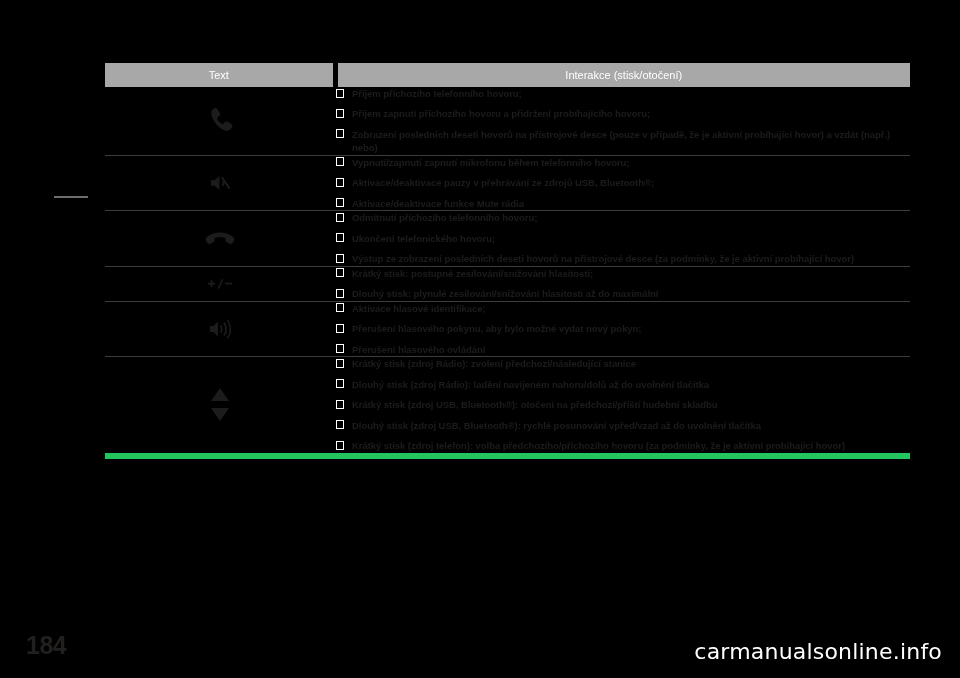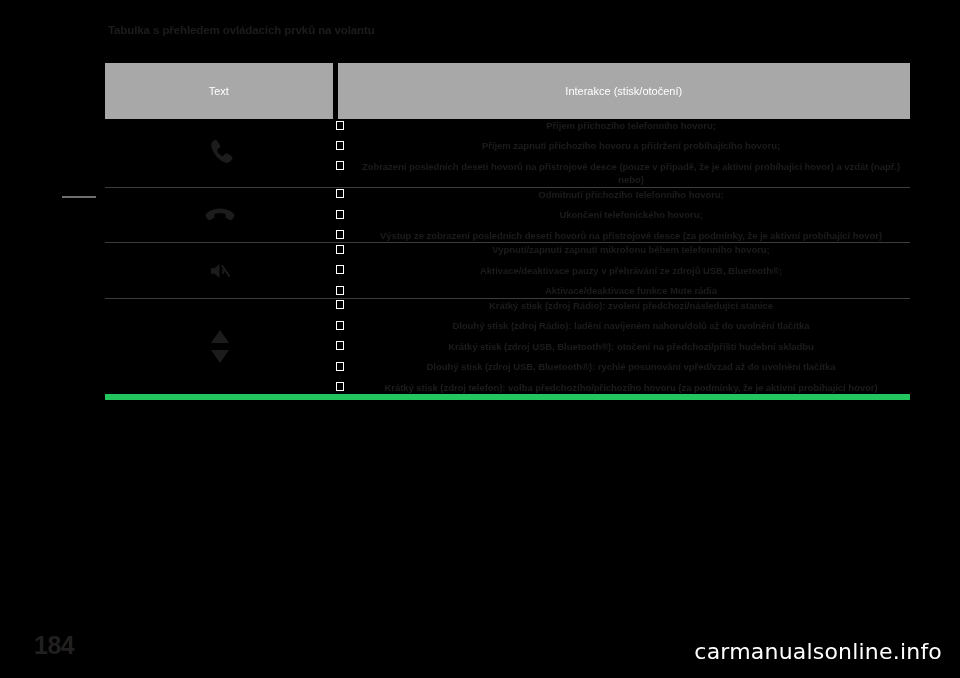--- a/index.html
+++ b/index.html
@@ -13,21 +13,21 @@
     height: 678px;
     position: relative;
     overflow: hidden;
     font-family: "Liberation Sans", sans-serif;
     color: #1a1a1a;
   }
 
   
   #side-rail {
     position: absolute;
-    left: 16px;
+    left: 8px;
     top: 0;
     width: 96px;
     height: 678px;
   }
   #chapter-label {
     position: absolute;
     left: -66px;
     top: 96px;
     width: 200px;
     text-align: right;
@@ -86,21 +86,21 @@
   }
   #spec-table col.col-icon { width: 230px; }
   #spec-table col.col-desc { width: 575px; }
 
   #spec-table thead th {
     background: #a8a8a8;
     color: #ffffff;
     font-size: 11px;
     font-weight: normal;
     height: 24px;
-    padding: 16px;
+    padding: 0;
     text-align: center;
     vertical-align: middle;
   }
   #spec-table thead th.th-icon {
     border-right: 5px solid #000000;
   }
 
   #spec-table tbody td {
     background: #000000;
     border-bottom: 1px solid #3c3c3c;
@@ -109,21 +109,20 @@
   }
   #spec-table tbody tr:last-child td {
     border-bottom: 6px solid #22c55e;
   }
   td.cell-icon {
     text-align: center;
     vertical-align: middle;
   }
   td.cell-desc {
     padding: 9px 8px 9px 2px;
-    text-align: center;
   }
 
   
   ul.bullets {
     list-style: none;
     margin: 0;
     padding: 0;
   }
   ul.bullets li {
     position: relative;
@@ -180,21 +179,20 @@
 <body>
 
 <div id="side-rail">
   <div id="chapter-label">MULTIMEDIA</div>
   <div id="rail-divider"></div>
   <div id="page-number">184</div>
 </div>
 
 <div id="content">
 
-  <div id="section-title">Tabulka s přehledem ovládacích prvků na volantu</div>
 
   <table id="spec-table">
     <colgroup>
       <col class="col-icon">
       <col class="col-desc">
     </colgroup>
     <thead>
       <tr>
         <th class="th-icon">Text</th>
         <th>Interakce (stisk/otočení)</th>
@@ -212,51 +210,83 @@
           <ul class="bullets">
             <li>Příjem příchozího telefonního hovoru;</li>
             <li>Příjem zapnutí příchozího hovoru a přidržení probíhajícího hovoru;</li>
             <li>Zobrazení posledních deseti hovorů na přístrojové desce (pouze v případě, že je aktivní probíhající hovor) a vzdát (např.) nebo)</li>
           </ul>
         </td>
       </tr>
 
       <tr>
         <td class="cell-icon">
-          <svg class="glyph" width="34" height="20" viewBox="0 0 34 20">
-            <path d="M17 3.4c-5 0-9.6 1.6-12.6 4.2C2.6 9.1 2.2 10.6 3.1 12l1.3 2c0.8 1.2 2 1.4 3.2 0.7l2.6-1.5c0.9-0.5 1.3-1.1 1.3-2.1l0-1.4c0-0.6 0.3-0.9 0.9-1 1.5-0.3 3.1-0.4 4.6-0.4 1.5 0 3.1 0.1 4.6 0.4 0.6 0.1 0.9 0.4 0.9 1l0 1.4c0 1 0.4 1.6 1.3 2.1l2.6 1.5c1.2 0.7 2.4 0.5 3.2-0.7l1.3-2c0.9-1.4 0.5-2.9-1.3-4.4C26.6 5 22 3.4 17 3.4z" fill="#1c1c1c"></path>
-          </svg>
-        </td>
-        <td class="cell-desc">
-          <ul class="bullets">
-            <li>Odmítnutí příchozího telefonního hovoru;</li>
-            <li>Ukončení telefonického hovoru;</li>
-            <li>Výstup ze zobrazení posledních deseti hovorů na přístrojové desce (za podmínky, že je aktivní probíhající hovor)</li>
-          </ul>
-        </td>
-      </tr>
-
-      <tr>
-        <td class="cell-icon">
           <svg class="glyph" width="24" height="24" viewBox="0 0 24 24">
             <path d="M3 9.2h3.6L11.4 5v14L6.6 14.8H3z" fill="#1c1c1c"></path>
             <path d="M13.8 6.2 L21.6 17.6" stroke="#1c1c1c" stroke-width="1.9" fill="none"></path>
             <path d="M14.6 10.4c1 1.1 1 3.1 0 4.2" stroke="#1c1c1c" stroke-width="1.6" fill="none"></path>
           </svg>
         </td>
         <td class="cell-desc">
           <ul class="bullets">
             <li>Vypnutí/zapnutí zapnutí mikrofonu během telefonního hovoru;</li>
             <li>Aktivace/deaktivace pauzy v přehrávání ze zdrojů USB, Bluetooth®;</li>
             <li>Aktivace/deaktivace funkce Mute rádia</li>
           </ul>
         </td>
       </tr>
 
-
+      <tr>
+        <td class="cell-icon">
+          <svg class="glyph" width="34" height="20" viewBox="0 0 34 20">
+            <path d="M17 3.4c-5 0-9.6 1.6-12.6 4.2C2.6 9.1 2.2 10.6 3.1 12l1.3 2c0.8 1.2 2 1.4 3.2 0.7l2.6-1.5c0.9-0.5 1.3-1.1 1.3-2.1l0-1.4c0-0.6 0.3-0.9 0.9-1 1.5-0.3 3.1-0.4 4.6-0.4 1.5 0 3.1 0.1 4.6 0.4 0.6 0.1 0.9 0.4 0.9 1l0 1.4c0 1 0.4 1.6 1.3 2.1l2.6 1.5c1.2 0.7 2.4 0.5 3.2-0.7l1.3-2c0.9-1.4 0.5-2.9-1.3-4.4C26.6 5 22 3.4 17 3.4z" fill="#1c1c1c"></path>
+          </svg>
+        </td>
+        <td class="cell-desc">
+          <ul class="bullets">
+            <li>Odmítnutí příchozího telefonního hovoru;</li>
+            <li>Ukončení telefonického hovoru;</li>
+            <li>Výstup ze zobrazení posledních deseti hovorů na přístrojové desce (za podmínky, že je aktivní probíhající hovor)</li>
+          </ul>
+        </td>
+      </tr>
+
+      <tr>
+        <td class="cell-icon">
+          <svg class="glyph" width="30" height="16" viewBox="0 0 30 16">
+            <path d="M3 7.6h7M6.5 4.1v7" stroke="#1c1c1c" stroke-width="1.7" fill="none"></path>
+            <path d="M13.4 12.6 L17.4 3.2" stroke="#1c1c1c" stroke-width="1.5" fill="none"></path>
+            <path d="M20 7.6h7" stroke="#1c1c1c" stroke-width="1.7" fill="none"></path>
+          </svg>
+        </td>
+        <td class="cell-desc">
+          <ul class="bullets">
+            <li>Krátký stisk: postupné zesilování/snižování hlasitosti;</li>
+            <li>Dlouhý stisk: plynulé zesilování/snižování hlasitosti až do maximální</li>
+          </ul>
+        </td>
+      </tr>
+
+      <tr>
+        <td class="cell-icon">
+          <svg class="glyph" width="24" height="26" viewBox="0 0 24 26">
+            <path d="M2 10h3.4L10 5.6v14.8L5.4 16H2z" fill="#1c1c1c"></path>
+            <path d="M12.6 9.4c1.4 1.5 1.4 5.7 0 7.2" stroke="#1c1c1c" stroke-width="1.7" fill="none"></path>
+            <path d="M15.8 6.6c2.8 2.8 2.8 10.8 0 12.8" stroke="#1c1c1c" stroke-width="1.7" fill="none"></path>
+            <path d="M19.2 4.2c4 4 4 15.6 0 17.6" stroke="#1c1c1c" stroke-width="1.5" fill="none"></path>
+          </svg>
+        </td>
+        <td class="cell-desc">
+          <ul class="bullets">
+            <li>Aktivace hlasové identifikace;</li>
+            <li>Přerušení hlasového pokynu, aby bylo možné vydat nový pokyn;</li>
+            <li>Přerušení hlasového ovládání</li>
+          </ul>
+        </td>
+      </tr>
 
       <tr>
         <td class="cell-icon">
           <div class="arrow-pair">
             <span class="arrow-tri arrow-up"></span>
             <span class="arrow-tri arrow-down"></span>
           </div>
         </td>
         <td class="cell-desc">
           <ul class="bullets">

